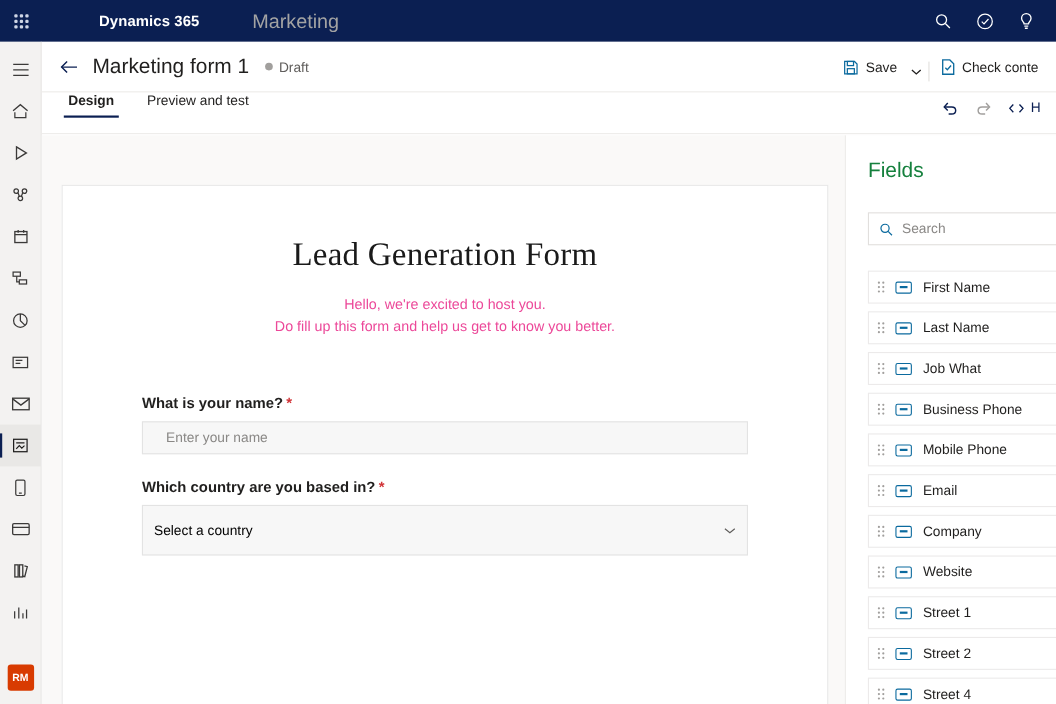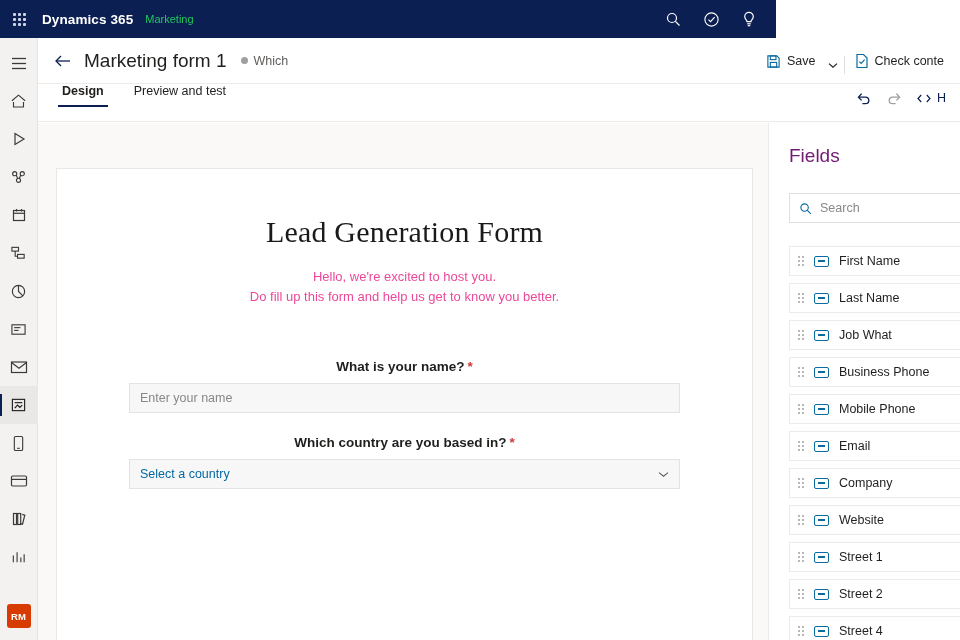--- a/index.html
+++ b/index.html
@@ -7,32 +7,32 @@
     margin: 0; padding: 0;
     width: 960px; height: 640px;
     overflow: hidden;
     font-family: "Liberation Sans", sans-serif;
     background: #ffffff;
   }
   .app { position: relative; width: 960px; height: 640px; }
 
   
   .suitebar {
-    position: absolute; top: 0; left: 0; width: 776px; height: 38px;
+    position: absolute; top: 0; left: 0; width: 960px; height: 38px;
     background: #0b1f52; color: #ffffff;
-    display: flex; align-items: center;
+    display: flex; align-items: center; gap: 48px;
   }
   .waffle {
     width: 38px; height: 38px; display: flex; align-items: center; justify-content: center;
     cursor: pointer;
   }
   .waffle-grid { display: grid; grid-template-columns: repeat(3, 3px); grid-template-rows: repeat(3, 3px); gap: 2px; }
   .waffle-grid i { display: block; width: 3px; height: 3px; background: #cfd6e6; border-radius: 1px; }
   .suite-title { font-size: 13.5px; font-weight: bold; letter-spacing: .1px; margin-left: 4px; }
-  .suite-app { font-size: 11px; color: #22c55e; margin-left: 12px; font-weight: normal; }
+  .suite-app { font-size: 18px; color: #a3a3a3; margin-left: 0; font-weight: normal; }
   .suite-right { margin-left: auto; display: flex; align-items: center; gap: 4px; padding-right: 10px; }
   .suite-icon {
     width: 34px; height: 34px; display: flex; align-items: center; justify-content: center;
     color: #ffffff; cursor: pointer;
   }
 
   
   .rail {
     position: absolute; top: 38px; left: 0; width: 38px; height: 602px;
     background: #f3f2f1; border-right: 1px solid #e6e4e2;
@@ -118,40 +118,40 @@
     width: 697px; height: 520px; background: #ffffff; border: 1px solid #e8e8e8;
     position: relative; overflow: hidden;
   }
   .form-body { padding: 46px 72px 0 72px; }
   .form-h1 {
     text-align: center; font-family: "Liberation Serif", serif; font-size: 30px;
     color: #1a1a1a; font-weight: normal; margin: 0 0 18px 0; letter-spacing: .2px;
   }
   .form-sub { text-align: center; font-size: 13px; color: #ec4899; line-height: 20px; margin-bottom: 52px; }
   .field-block { margin-bottom: 22px; }
-  .field-label { font-size: 13.5px; color: #201f1e; font-weight: bold; margin-bottom: 9px; text-align: center; }
+  .field-label { font-size: 13.5px; color: #201f1e; font-weight: bold; margin-bottom: 9px; }
   .req { color: #d13438; font-weight: bold; margin-left: 3px; }
   .field-input {
     height: 30px; background: #f7f7f7; border: 1px solid #e3e3e3;
-    display: flex; align-items: center; padding: 0 10px;
+    display: flex; align-items: center; padding: 0 21px;
     font-size: 12.5px; color: #8a8886;
   }
   .field-select {
-    height: 30px; background: #f7f7f7; border: 1px solid #e3e3e3;
+    height: 46px; background: #f7f7f7; border: 1px solid #e3e3e3;
     display: flex; align-items: center; justify-content: space-between; padding: 0 10px;
-    font-size: 12.5px; color: #0369a1;
+    font-size: 12.5px; color: #000000;
   }
   .chev { color: #605e5c; font-size: 10px; }
 
   
   .rightpane {
     width: 192px; height: 517px; background: #ffffff; border-left: 1px solid #edebe9;
     position: relative; overflow: hidden;
   }
-  .pane-title { font-size: 19px; color: #701a75; padding: 22px 0 0 20px; font-weight: normal; }
+  .pane-title { font-size: 19px; color: #15803d; padding: 22px 0 0 20px; font-weight: normal; }
   .pane-search {
     margin: 26px 0 0 20px; width: 200px; height: 30px; border: 1px solid #e1dfdd;
     display: flex; align-items: center; gap: 8px; padding: 0 9px;
     font-size: 12.5px; color: #8a8886; background: #fff;
   }
   .pane-search .sicon { color: #0b6a9e; display: flex; }
   .field-list { margin-top: 23px; }
   .field-row {
     margin-left: 20px; width: 212px; height: 30px; background: #ffffff;
     border: 1px solid #eceaea; display: flex; align-items: center; gap: 10px;
@@ -331,21 +331,21 @@
     <div class="cmdbar">
       <div class="backbtn">
         <svg width="18" height="14" viewBox="0 0 18 14" fill="none" stroke="#0b1f52" stroke-width="1.3">
           <line x1="2" y1="7" x2="16" y2="7"></line>
             <polyline points="7,2 2,7 7,12"></polyline>
         </svg>
       </div>
       <div class="form-title">Marketing form 1</div>
       <div class="status-wrap">
         <span class="status-dot"></span>
-        <span class="status-text">Which</span>
+        <span class="status-text">Draft</span>
       </div>
 
       <div class="cmd-right">
         <div class="cmd-btn">
           <span class="gly">
             <svg width="15" height="15" viewBox="0 0 16 16" fill="none" stroke="#0b6a9e" stroke-width="1.2">
               <path d="M2 2h9.5L14 4.5V14H2z"></path>
               <rect x="4.6" y="2" width="6" height="4"></rect>
               <rect x="4.6" y="9" width="6.8" height="5"></rect>
             </svg>

